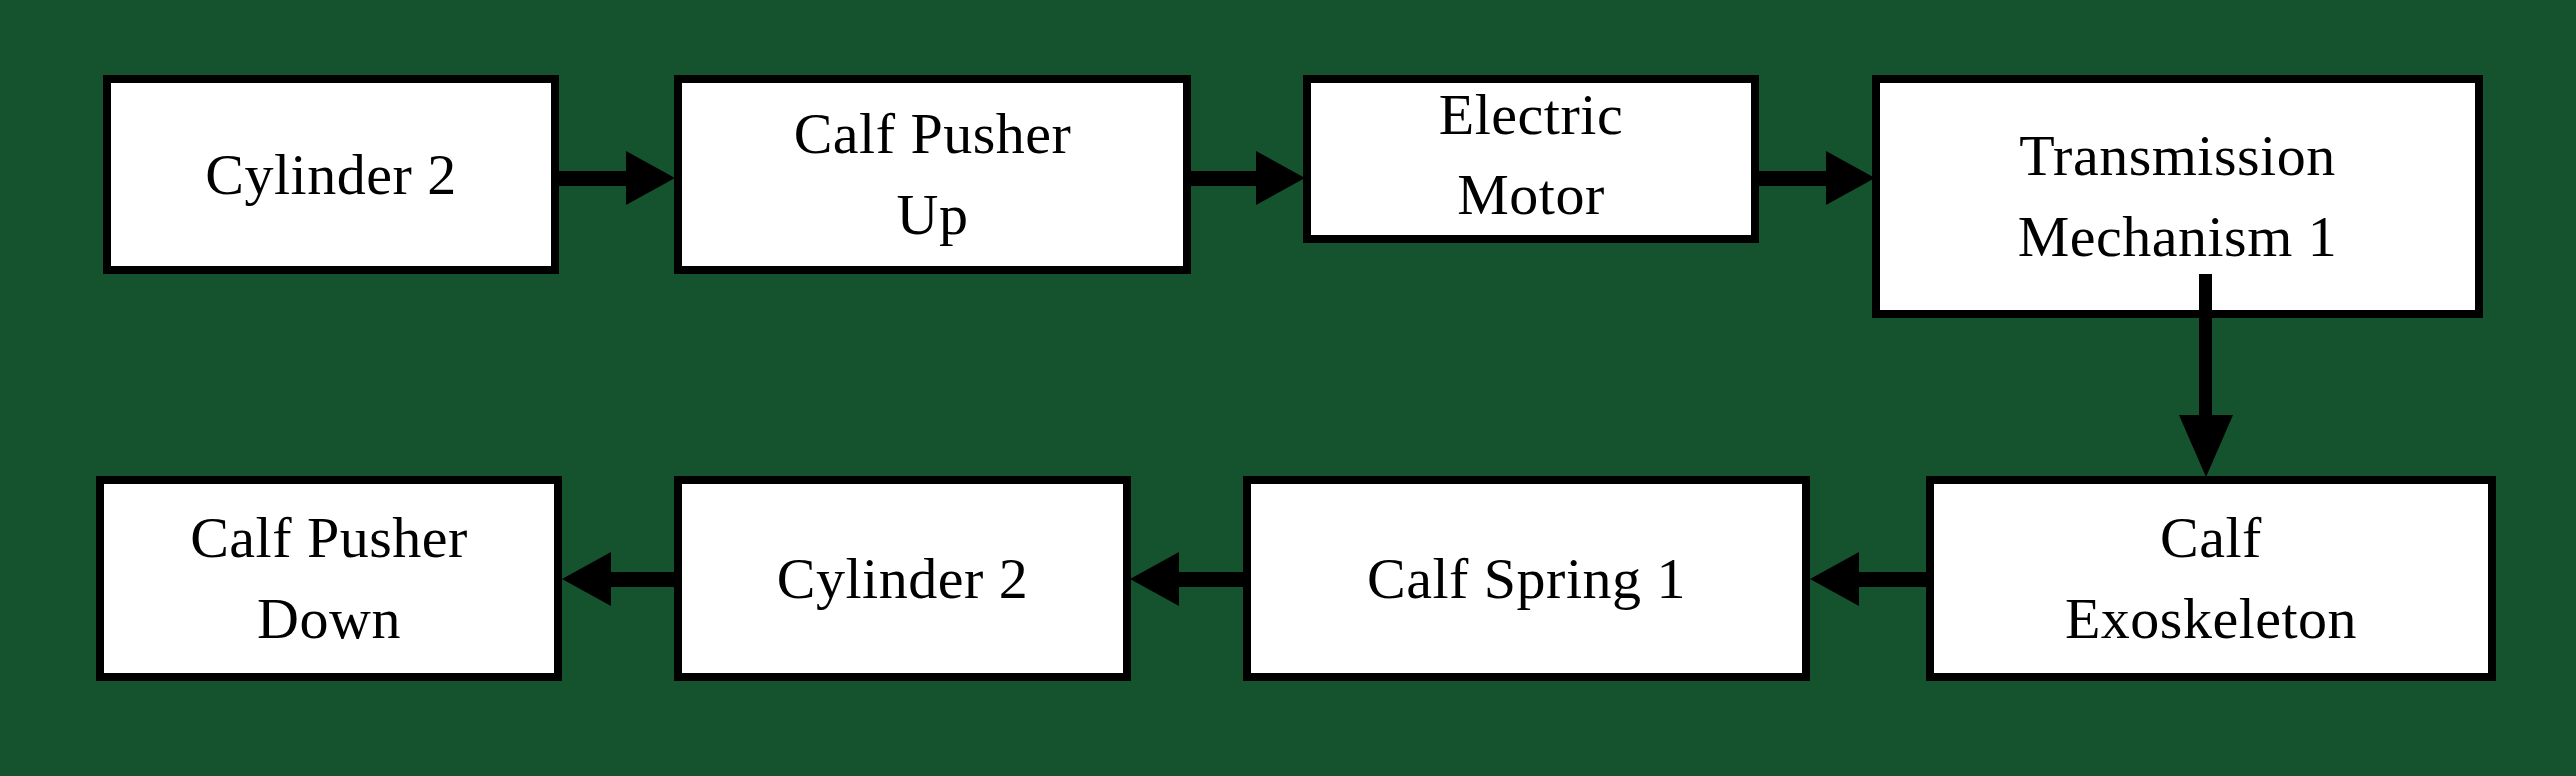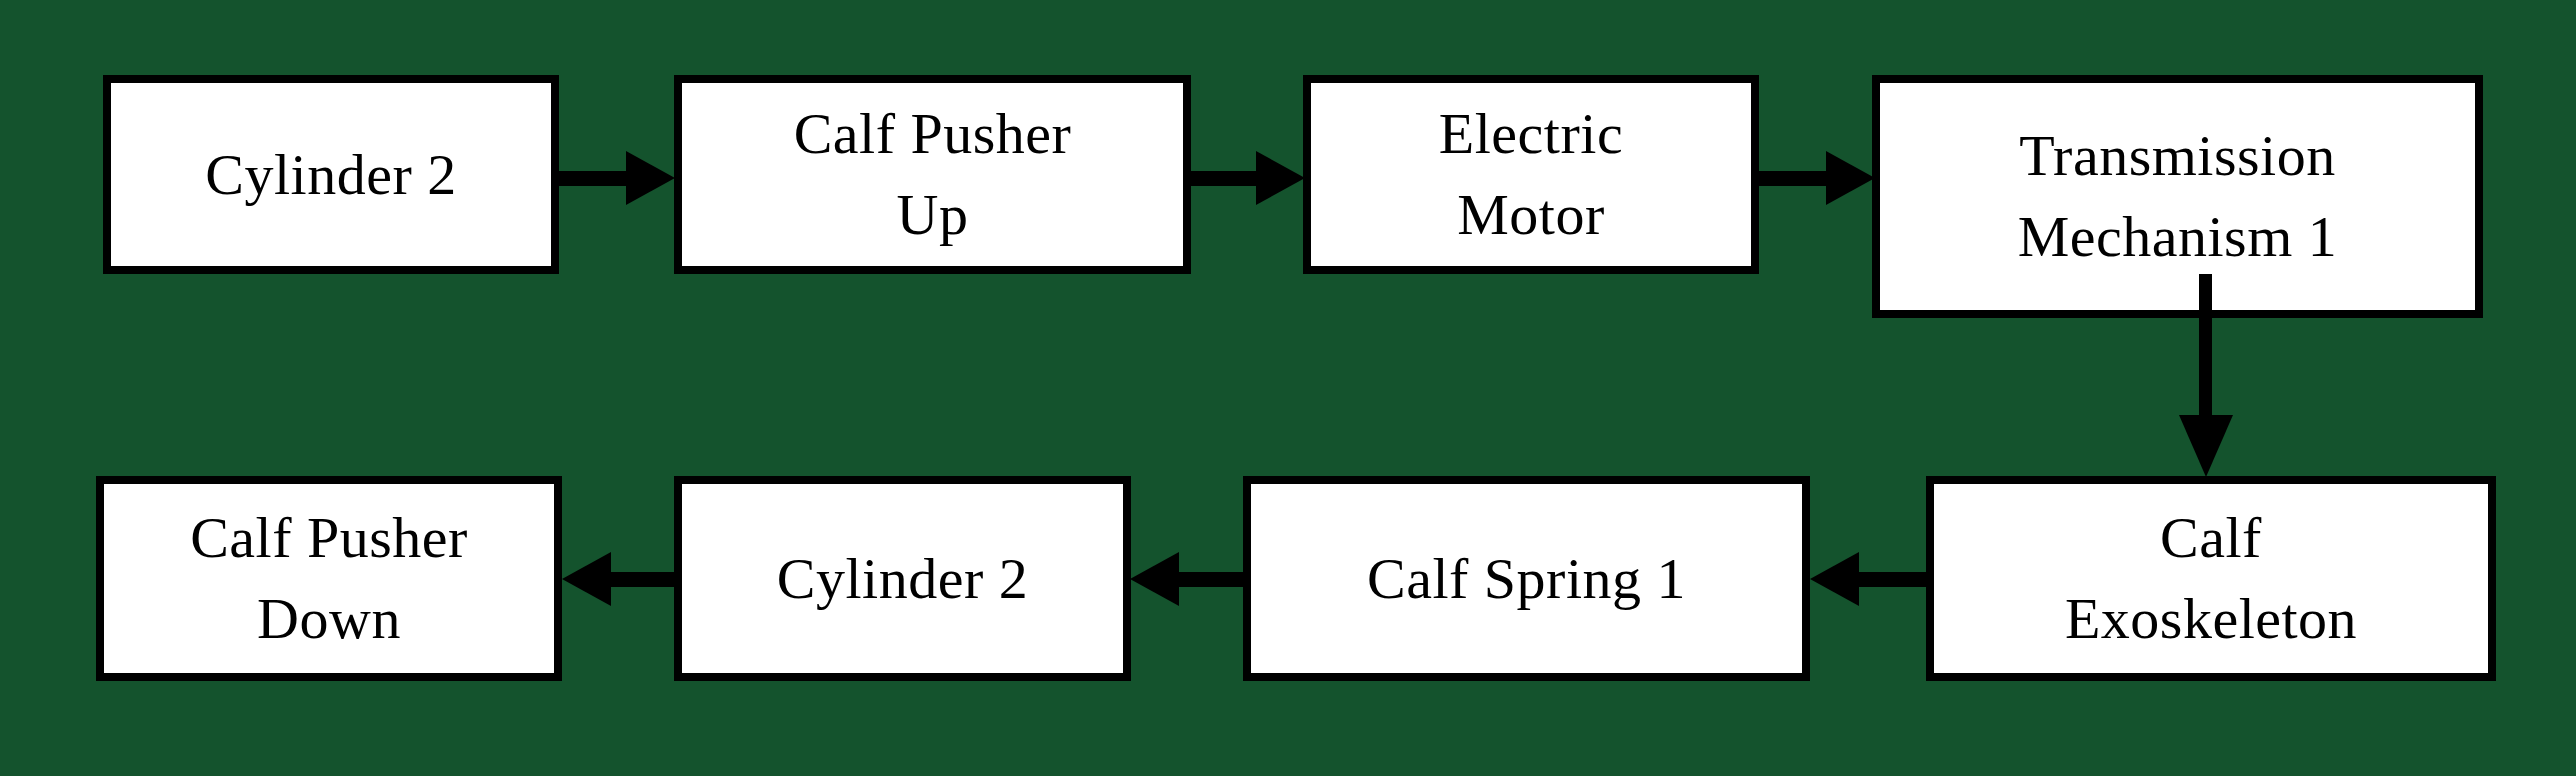--- a/index.html
+++ b/index.html
@@ -99,21 +99,21 @@
 
   <div class="node" style="left:103px; top:75px; width:456px; height:199px;">
     <span class="node-label one-line">Cylinder 2</span>
   </div>
 
   <div class="node" style="left:674px; top:75px; width:517px; height:199px;">
     <span class="node-label">Calf  Pusher
 Up</span>
   </div>
 
-  <div class="node" style="left:1303px; top:75px; width:456px; height:199px;">
+  <div class="node" style="left:1303px; top:75px; width:456px; height:168px;align-items:flex-end;">
     <span class="node-label">Electric
 Motor</span>
   </div>
 
   <div class="node" style="left:1872px; top:75px; width:611px; height:243px;">
     <span class="node-label">Transmission
 Mechanism 1</span>
   </div>
 
   <div class="node" style="left:96px; top:476px; width:466px; height:205px;">

